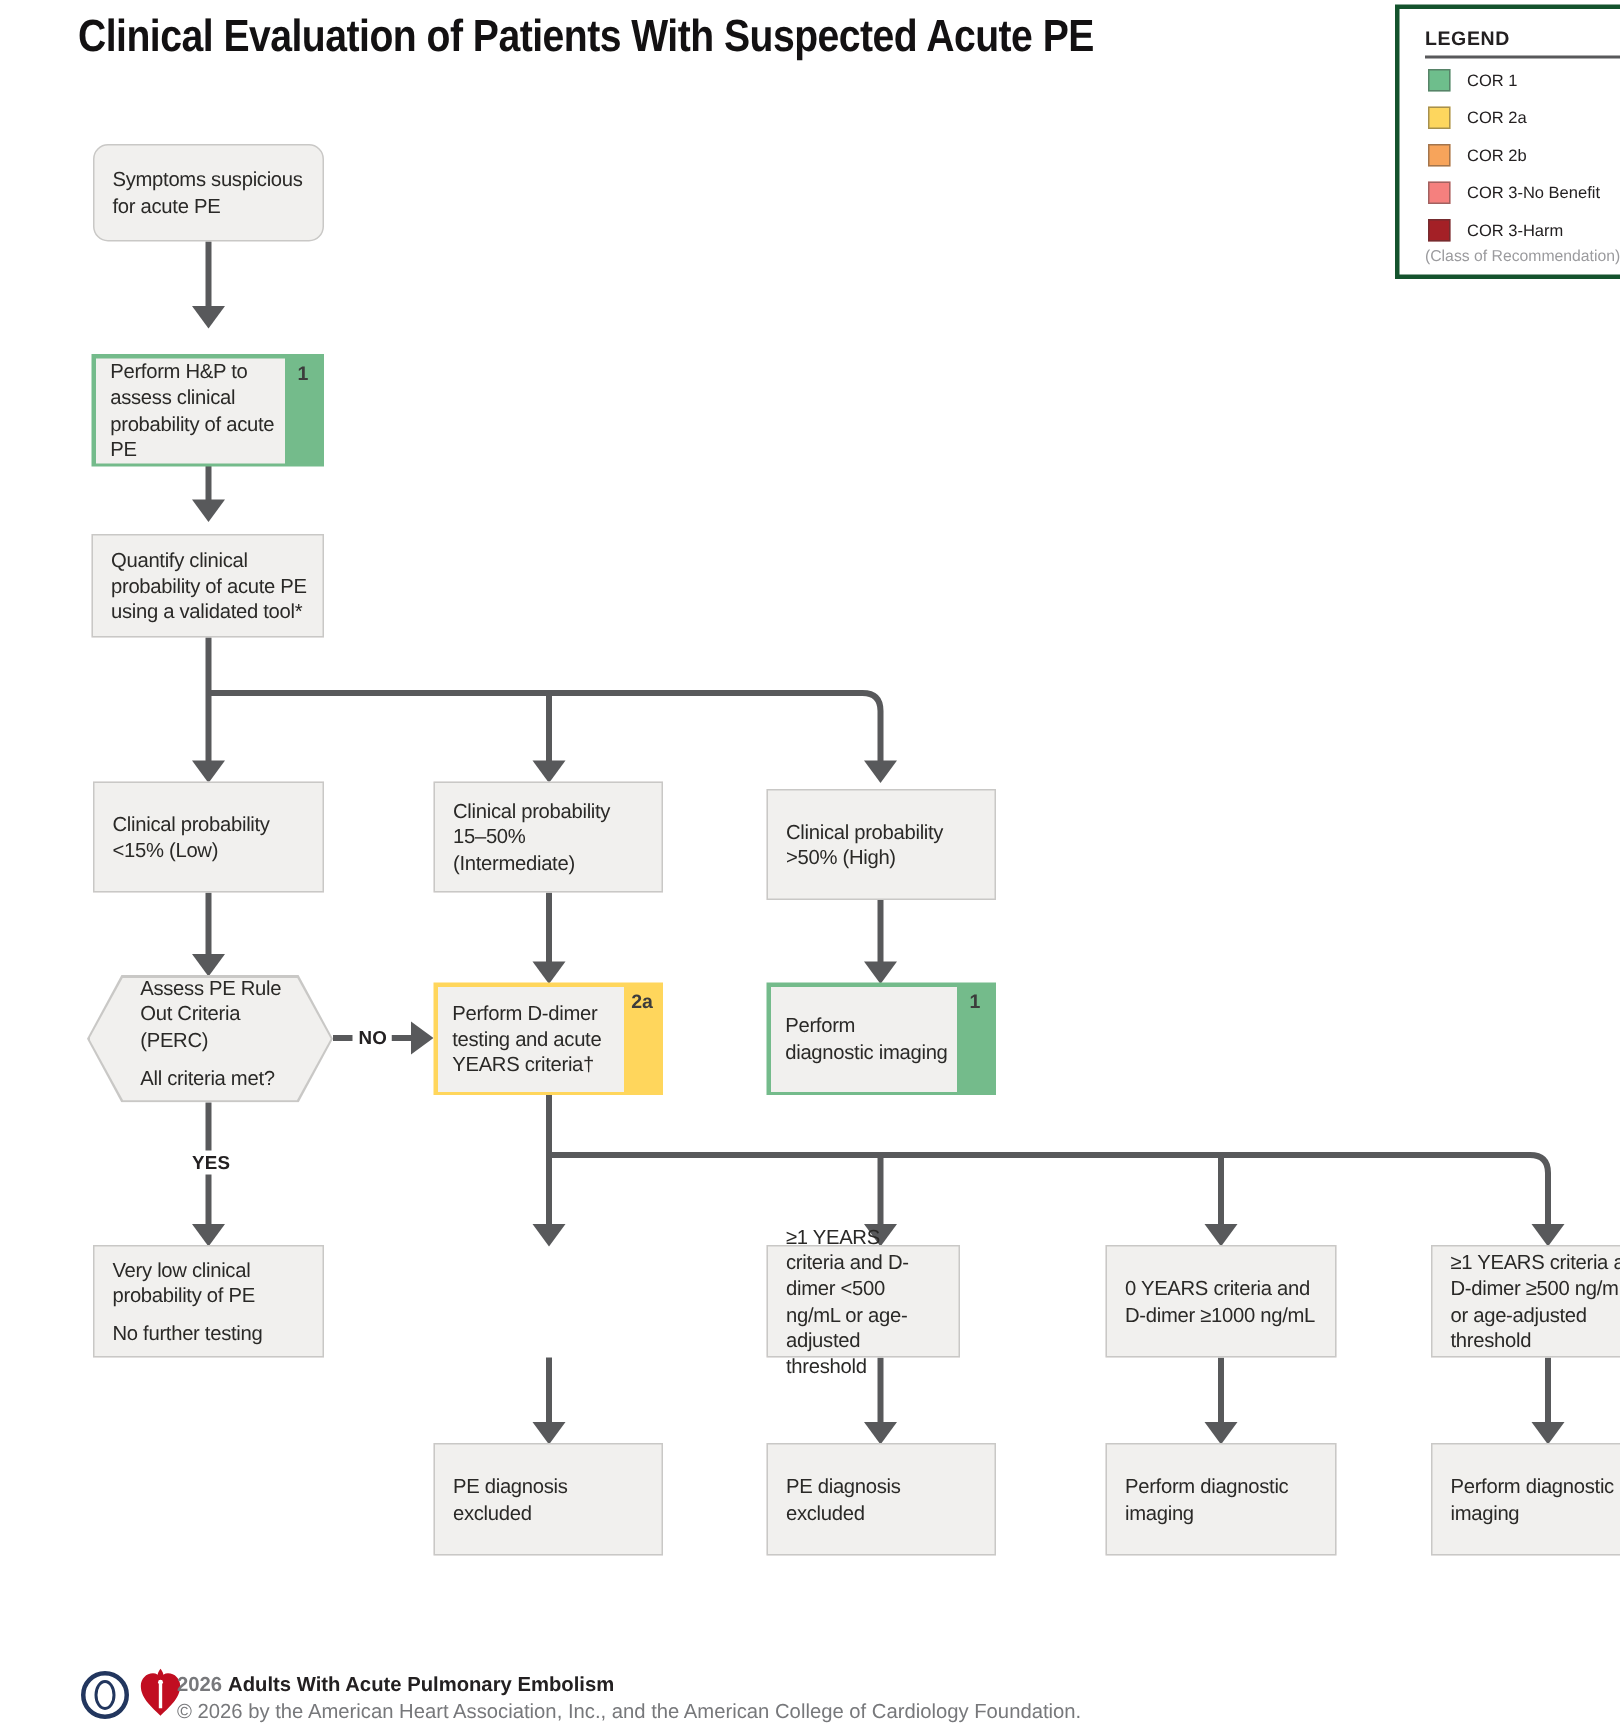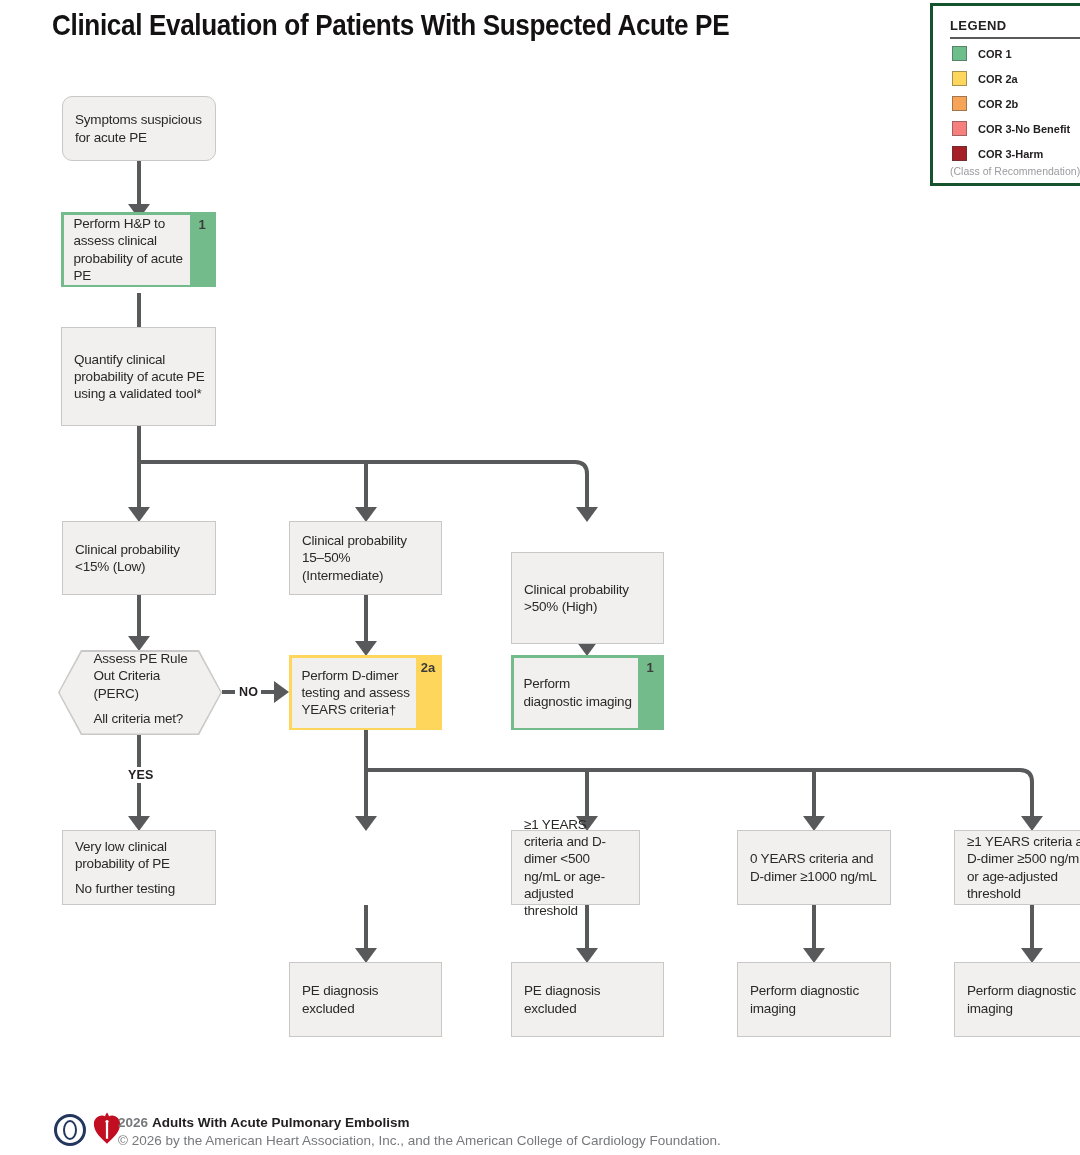--- a/index.html
+++ b/index.html
@@ -49,21 +49,21 @@
   }
   
   .legend{
     position:absolute;left:886px;top:3px;width:191px;height:183px;background:#ffffff;
     border:3px solid #14532d;box-sizing:border-box;z-index:2;
   }
   .legend-heading{position:absolute;left:17px;top:12px;font-size:13px;font-weight:bold;color:#232021;letter-spacing:0.4px;}
   .legend-rule{position:absolute;left:17px;top:31px;width:157px;height:2px;background:#58595b;}
   .legend-row{position:absolute;left:19px;height:15px;display:flex;align-items:center;}
   .legend-swatch{width:15px;height:15px;box-sizing:border-box;border:1px solid rgba(60,60,60,0.45);}
-  .legend-label{margin-left:11px;font-size:11px;font-weight:bold;color:#232021;white-space:nowrap;}
+  .legend-label{margin-left:11px;font-size:11px;font-weight:normal;color:#232021;white-space:nowrap;}
   .legend-caption{position:absolute;left:17px;top:159px;font-size:10.5px;color:#9b9b9e;}
   
   .footer{position:absolute;left:0;top:1108px;width:1080px;height:47px;z-index:2;}
   .acc-logo{position:absolute;left:10px;top:6px;width:32px;height:32px;border-radius:50%;
     border:3px solid #22365e;box-sizing:border-box;background:#ffffff;display:flex;align-items:center;justify-content:center;}
   .acc-core{width:14px;height:20px;border-radius:7px/10px;border:2px solid #22365e;box-sizing:border-box;}
   .aha-logo{position:absolute;left:48px;top:2px;width:30px;height:40px;}
   .footer-text{position:absolute;left:74px;top:7px;}
   .f-line1{font-size:13.5px;color:#232021;}
   .f-year{color:#77787b;font-weight:bold;margin-right:4px;}
@@ -144,56 +144,56 @@
       <span class="legend-swatch" style="background-color: rgb(164, 32, 38);"></span>
       <span class="legend-label">COR 3-Harm</span>
     </div>
     <div class="legend-caption">(Class of Recommendation)</div>
   </div>
 
   <div class="box" style="left:18px;top:96px;width:154px;height:65px;border-radius:10px">
     <p>Symptoms suspicious for acute PE</p>
   </div>
 
-  <div class="corbox" style="left: 17px; top: 212px; width: 155px; height: 75px; background-color: rgb(116, 187, 139);">
+  <div class="corbox" style="left: 17px; top: 236px; width: 155px; height: 75px; background-color: rgb(116, 187, 139);">
     <div class="cor-inner">
         <p>Perform H&amp;P to assess clinical probability of acute PE</p>
       </div>
     <span class="cor-tag">1</span>
   </div>
 
-  <div class="box" style="left:17px;top:327px;width:155px;height:99px">
+  <div class="box" style="left:17px;top:356px;width:155px;height:69px">
     <p>Quantify clinical probability of acute PE using a validated tool*</p>
   </div>
 
   <div class="box" style="left:18px;top:521px;width:154px;height:74px">
     <p>Clinical probability &lt;15% (Low)</p>
   </div>
 
   <div class="box" style="left:245px;top:521px;width:153px;height:74px">
     <p>Clinical probability 15–50% (Intermediate)</p>
   </div>
 
-  <div class="box" style="left:467px;top:552px;width:153px;height:92px">
+  <div class="box" style="left:467px;top:526px;width:153px;height:74px">
     <p>Clinical probability &gt;50% (High)</p>
   </div>
 
   <div class="hex-outer" style="left:14px;top:650px;width:164px;height:85px">
     <div class="hex-inner">
       <p>Assess PE Rule Out Criteria (PERC)</p>
       <p>All criteria met?</p>
     </div>
   </div>
 
   <div class="edge-label" style="left:192px;top:684px">NO</div>
   <div class="edge-label" style="left:81px;top:767px">YES</div>
 
   <div class="corbox" style="left: 245px; top: 655px; width: 153px; height: 75px; background-color: rgb(255, 214, 92);">
     <div class="cor-inner">
-        <p>Perform D-dimer testing and assess YEARS criteria†</p>
+        <p>Perform D-dimer testing and acute YEARS criteria†</p>
       </div>
     <span class="cor-tag">2a</span>
   </div>
 
   <div class="corbox" style="left: 467px; top: 655px; width: 153px; height: 75px; background-color: rgb(116, 187, 139);">
     <div class="cor-inner">
         <p>Perform diagnostic imaging</p>
       </div>
     <span class="cor-tag">1</span>
   </div>

